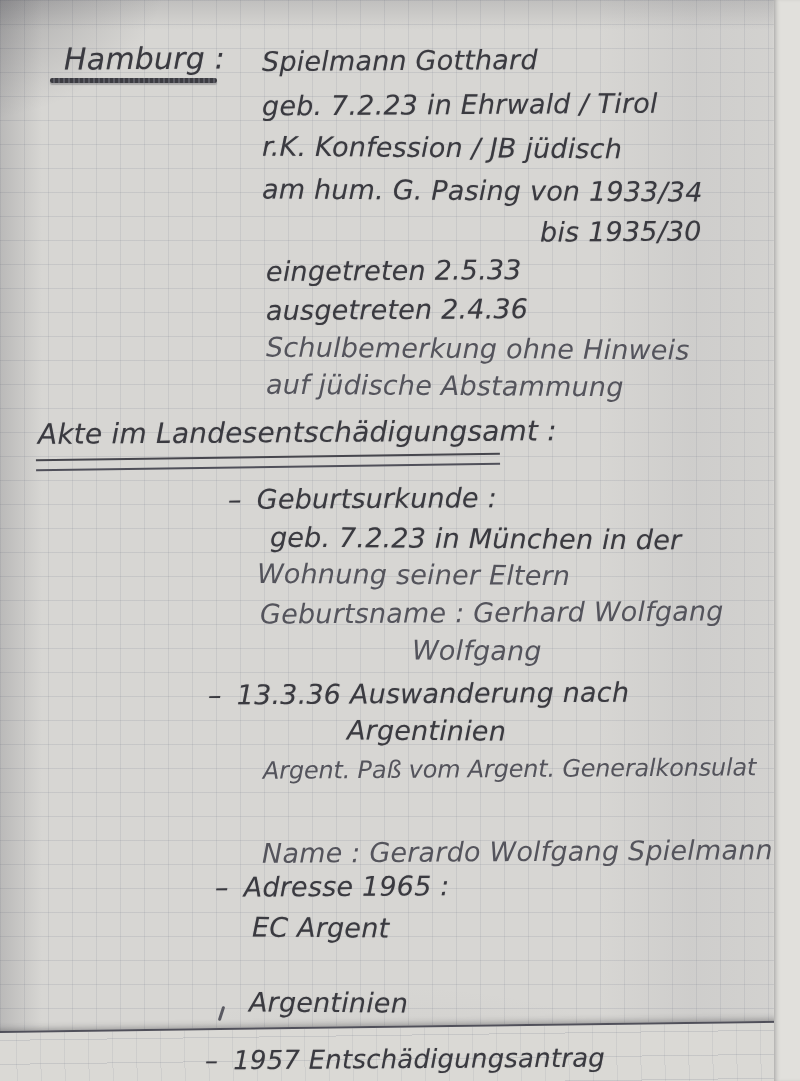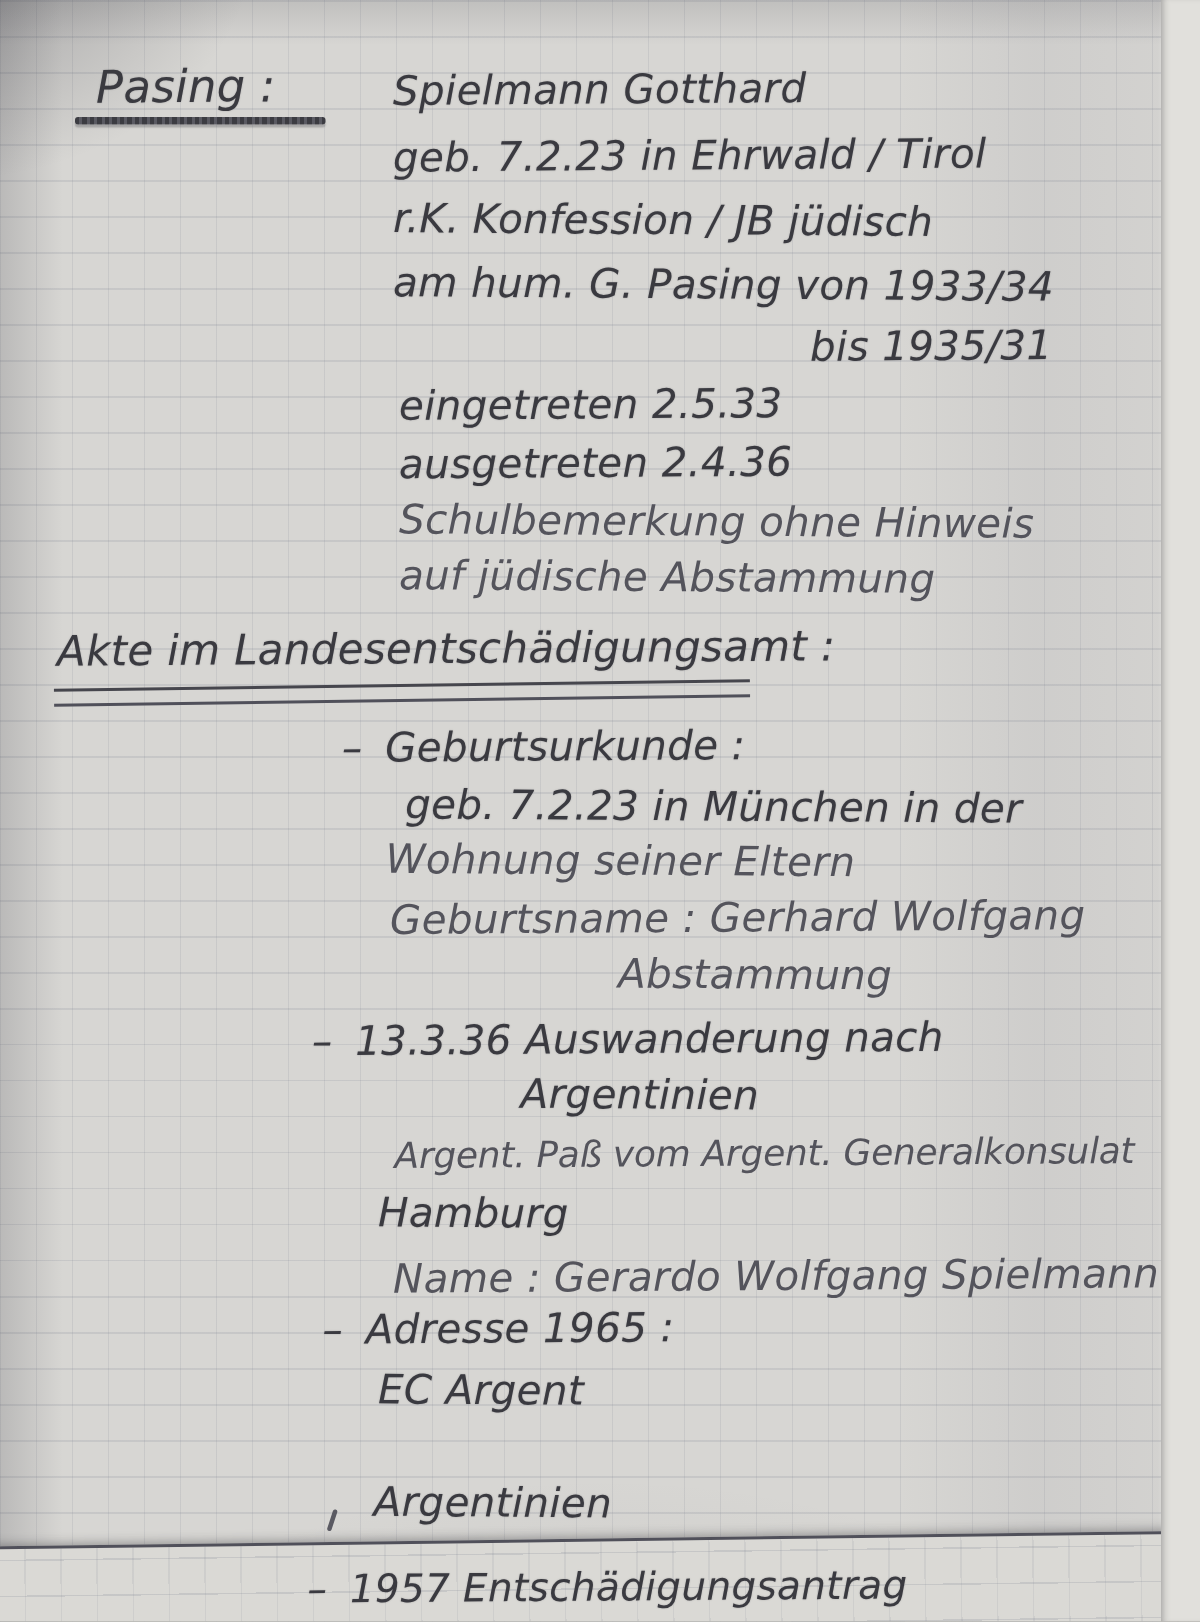--- a/index.html
+++ b/index.html
@@ -71,50 +71,49 @@
     position:absolute; left:782px; top:1011px; width:18px; height:9px;
     background:#66666e; border-radius:45% 55% 50% 50%;
     transform:rotate(-10deg); opacity:0.85;
   }
 </style>
 </head>
 <body>
 
 <div class="sheet">
 
-  <div class="hw h1 rb" style="left:64px; top:42px;">Pasing :</div>
+  <div class="hw h1 rb" style="left:64px; top:42px;">Hamburg :</div>
   <div class="uline1" style="left:50px; top:78px; width:167px;"></div>
 
   <div class="hw rb" style="left:262px; top:46px;">Spielmann Gotthard</div>
   <div class="hw rb" style="left:262px; top:90px;">geb. 7.2.23 in Ehrwald / Tirol</div>
   <div class="hw rc" style="left:262px; top:133px;">r.K. Konfession / JB jüdisch</div>
   <div class="hw rc" style="left:262px; top:176px;">am hum. G. Pasing von 1933/34</div>
-  <div class="hw rb" style="left:540px; top:217px;">bis 1935/31</div>
+  <div class="hw rb" style="left:540px; top:217px;">bis 1935/30</div>
   <div class="hw rb" style="left:266px; top:256px;">eingetreten 2.5.33</div>
   <div class="hw rb" style="left:266px; top:295px;">ausgetreten 2.4.36</div>
   <div class="hw rc faint" style="left:266px; top:334px;">Schulbemerkung ohne Hinweis</div>
   <div class="hw rc faint" style="left:266px; top:371px;">auf jüdische Abstammung</div>
 
   <div class="hw h2 rb" style="left:38px; top:418px;">Akte im Landesentschädigungsamt :</div>
   <div class="uline2 ra" style="left:36px; top:456px; width:464px;"></div>
 
   <div class="hw rb" style="left:228px; top:484px;">
     <span class="dash">–</span><span>Geburtsurkunde :</span>
   </div>
   <div class="hw rc" style="left:270px; top:524px;">geb. 7.2.23 in München in der</div>
   <div class="hw rc faint" style="left:257px; top:560px;">Wohnung seiner Eltern</div>
   <div class="hw rb faint" style="left:260px; top:598px;">Geburtsname : Gerhard Wolfgang</div>
-  <div class="hw rc faint" style="left:412px; top:636px;">Abstammung</div>
+  <div class="hw rc faint" style="left:412px; top:636px;">Wolfgang</div>
 
   <div class="hw rb" style="left:208px; top:679px;">
     <span class="dash">–</span><span>13.3.36 Auswanderung nach</span>
   </div>
   <div class="hw rc" style="left:347px; top:716px;">Argentinien</div>
   <div class="hw tight rb faint" style="left:263px; top:756px;">Argent. Paß vom Argent. Generalkonsulat</div>
-  <div class="hw rc" style="left:252px; top:795px;">Hamburg</div>
   <div class="hw rb faint" style="left:262px; top:837px;">Name : Gerardo Wolfgang Spielmann</div>
 
   <div class="hw rb" style="left:215px; top:872px;">
     <span class="dash">–</span><span>Adresse 1965 :</span>
   </div>
   <div class="hw rc" style="left:252px; top:913px;">EC Argent</div>
   <div class="hw rc" style="left:249px; top:988px;">Argentinien</div>
 
   <div class="bottom-sheet"></div>
   <div class="stray-tick"></div>

